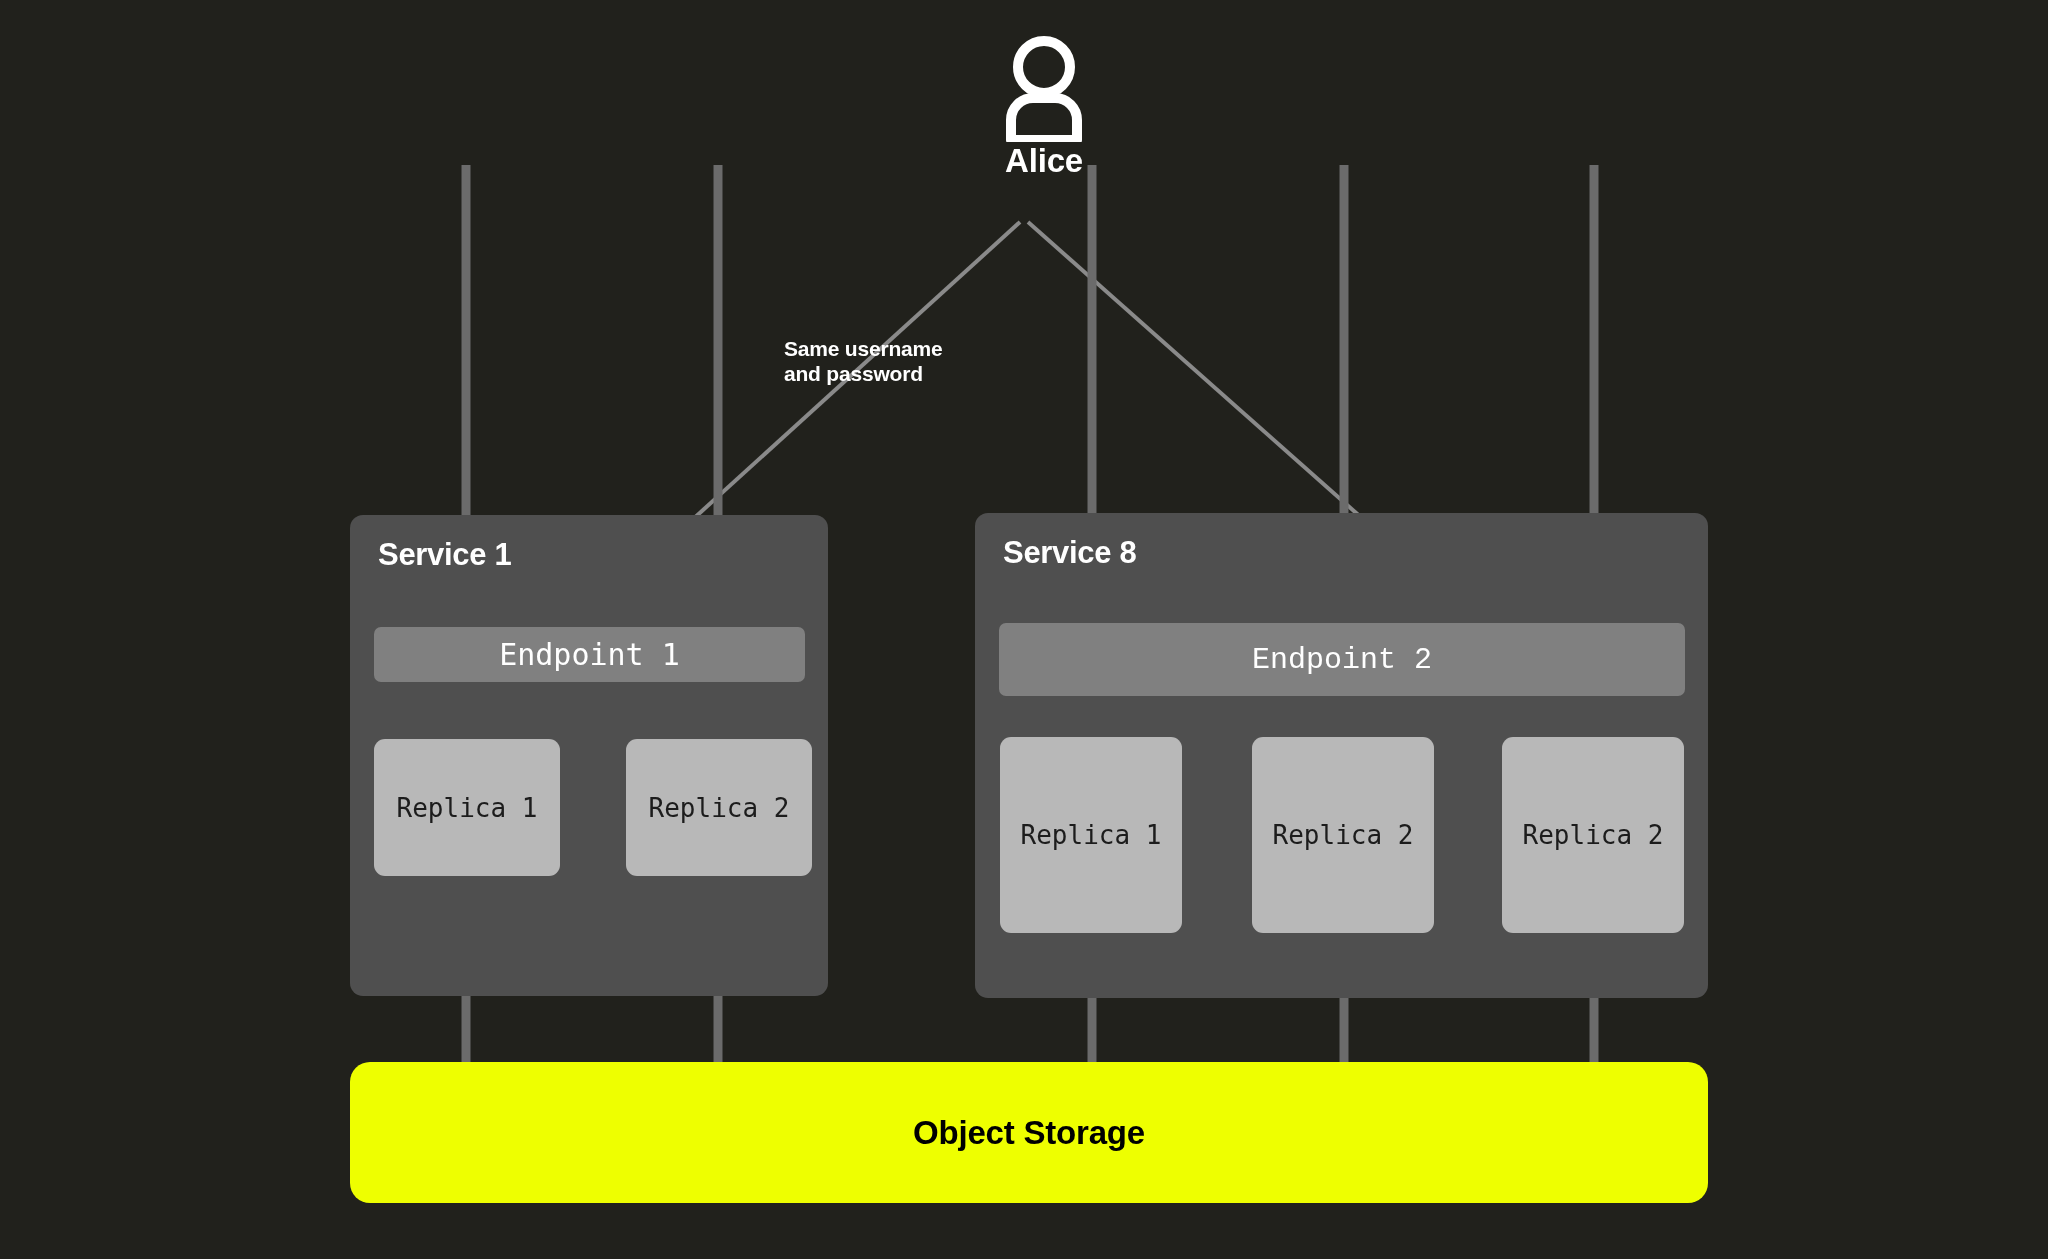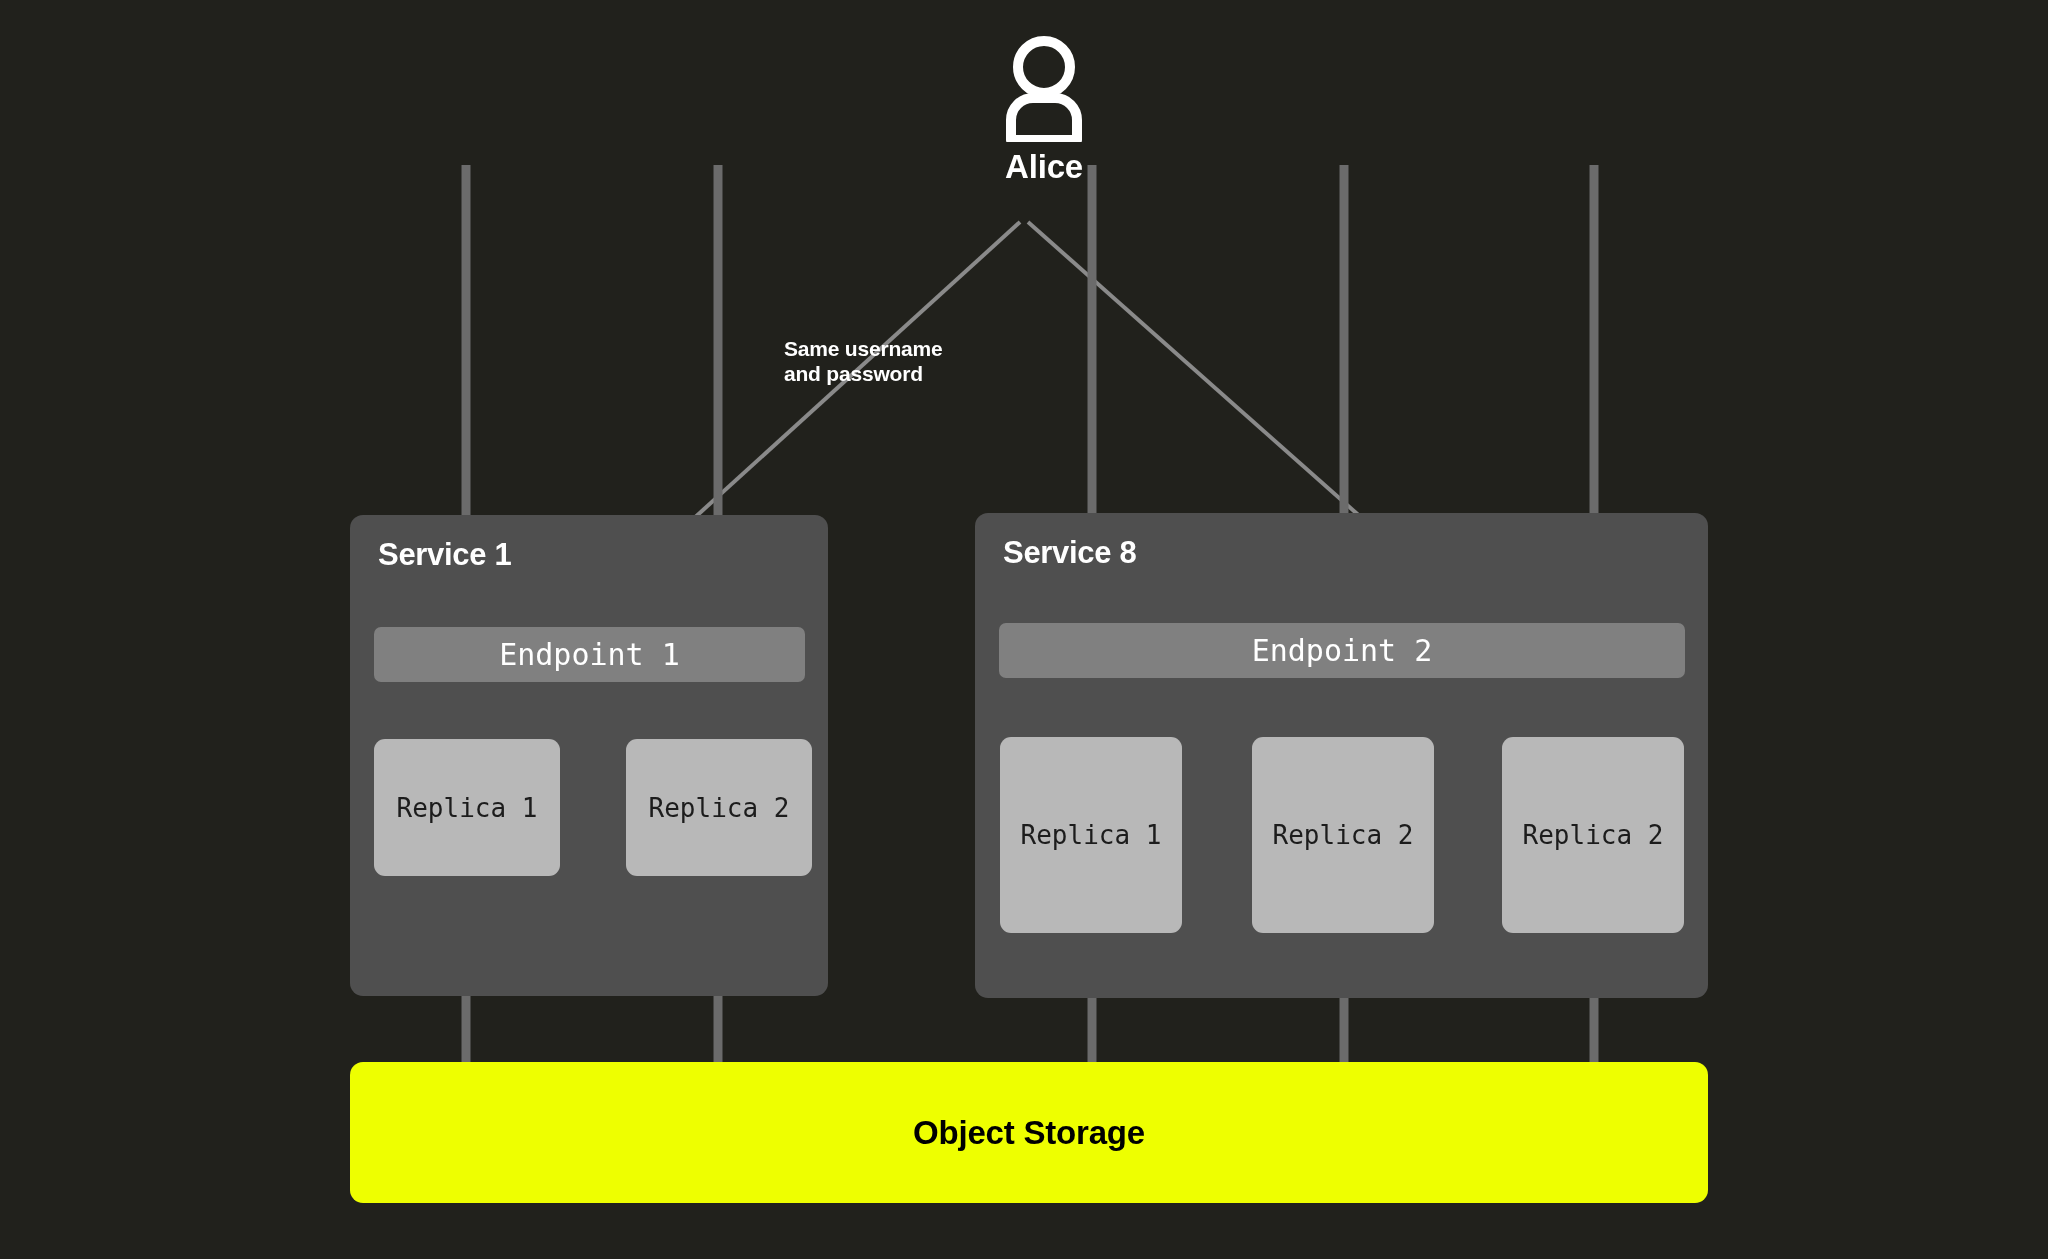--- a/index.html
+++ b/index.html
@@ -36,21 +36,20 @@
     width: 240px;
     text-align: center;
   }
   .actor-icon {
     display: block;
     margin: 0 auto;
     width: 96px;
     height: 112px;
   }
   .actor-label {
-    margin-top: 6px;
     font-size: 33px;
     font-weight: bold;
     color: #ffffff;
     letter-spacing: -0.2px;
   }
 
   
   .edge-note {
     position: absolute;
     left: 784px;
@@ -89,21 +88,21 @@
     background: #808080;
     border-radius: 7px;
     display: flex;
     align-items: center;
     justify-content: center;
     font-family: "DejaVu Sans Mono", "Liberation Mono", monospace;
     font-size: 30px;
     color: #ffffff;
   }
   #service-1 .endpoint { left: 24px; top: 112px; right: 23px; height: 55px; }
-  #service-2 .endpoint { left: 24px; top: 110px; right: 23px; height: 55px; }
+  #service-2 .endpoint { left: 24px; top: 110px; right: 23px; height: 73px; font-family: Liberation Mono, monospace; }
 
   .replica {
     position: absolute;
     background: #b8b8b8;
     border-radius: 11px;
     display: flex;
     align-items: center;
     justify-content: center;
     font-family: "DejaVu Sans Mono", "Liberation Mono", monospace;
     font-size: 26px;
@@ -119,21 +118,21 @@
   #service-2 .replica.r2 { left: 527px; }
 
   
   .storage {
     position: absolute;
     left: 350px;
     top: 1062px;
     width: 1358px;
     height: 141px;
     background: #eeff00;
-    border-radius: 13px;
+    border-radius: 20px;
     display: flex;
     align-items: center;
     justify-content: center;
   }
   .storage-label {
     font-size: 33px;
     font-weight: bold;
     color: #000000;
     letter-spacing: -0.2px;
   }

